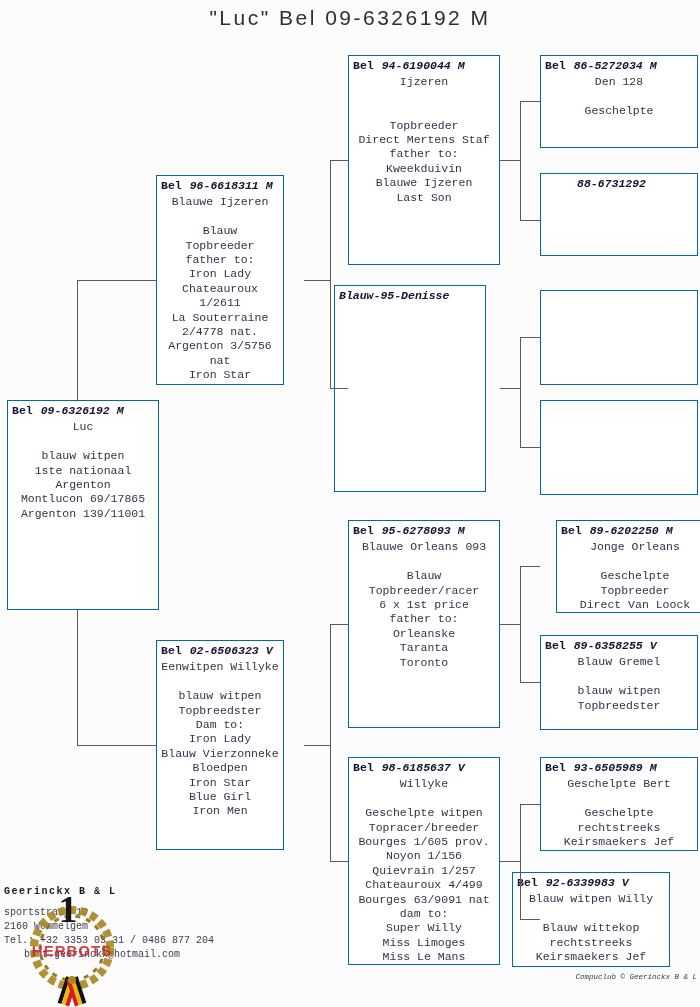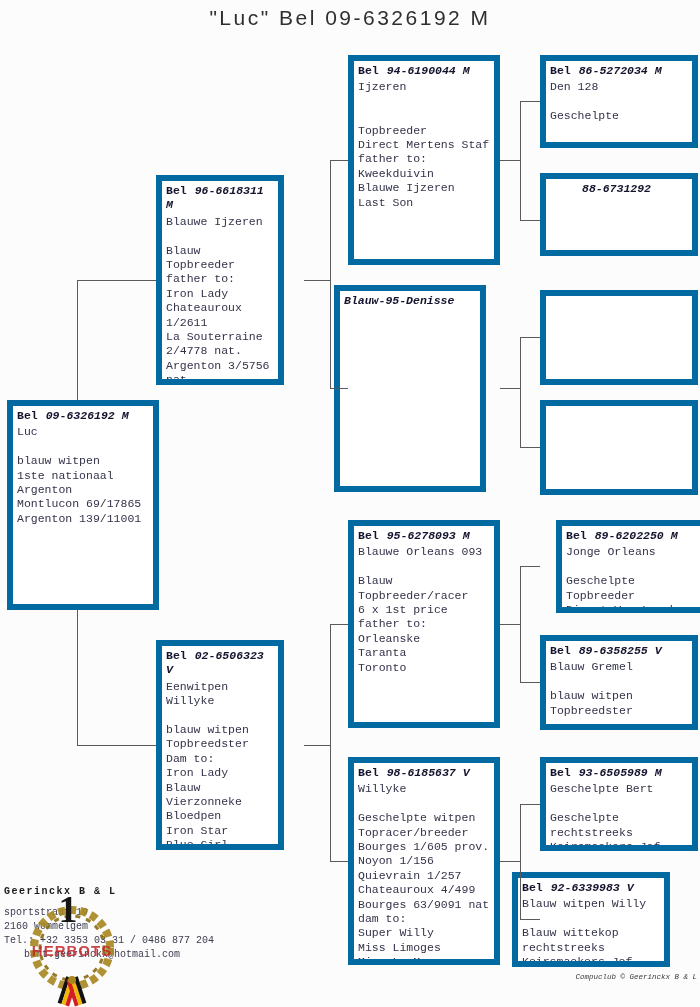--- a/index.html
+++ b/index.html
@@ -1,27 +1,27 @@
 <!DOCTYPE html>
 <html><head>
 <meta charset="utf-8">
 <style>
   html,body{margin:0;padding:0;background:#e8e8e8;}
   #page{position:relative;width:700px;height:1007px;background:#fcfcfc;overflow:hidden;
         font-family:"Liberation Mono",monospace;}
   .title{position:absolute;top:6px;left:0;width:700px;text-align:center;
          font-family:"Liberation Sans",sans-serif;font-size:21px;letter-spacing:2.5px;
          color:#2f2f2f;}
-  .pbox{position:absolute;background:#ffffff;border:6px solid #0369a1;box-sizing:border-box;
+  .pbox{position:absolute;background:#ffffff;border:1px solid #0369a1;box-sizing:border-box;
         padding:3px 4px;font-size:11.5px;line-height:14.4px;color:#33334a;overflow:hidden;}
   .phead{font-weight:bold;color:#14142e;margin-bottom:2px;}
   .pfx{margin-right:8px;}
   .pfx:empty{margin-right:0;}
   .num{font-style:italic;}
-  .pbody{white-space:pre-line;}
+  .pbody{white-space:pre-line;text-align:center;}
   .ln{position:absolute;background:#5a5a5a;}
   .kennel{position:absolute;left:4px;top:886px;font-size:10px;font-weight:bold;
           letter-spacing:1.5px;color:#1b1b1b;}
   .addr{position:absolute;left:4px;font-size:10px;line-height:13px;color:#3c3c50;}
   .credit{position:absolute;right:3px;top:973px;font-size:7.5px;font-style:italic;color:#3a3a3a;}
   svg text{font-family:"Liberation Serif",serif;}
 </style>
 </head>
 <body>
 

